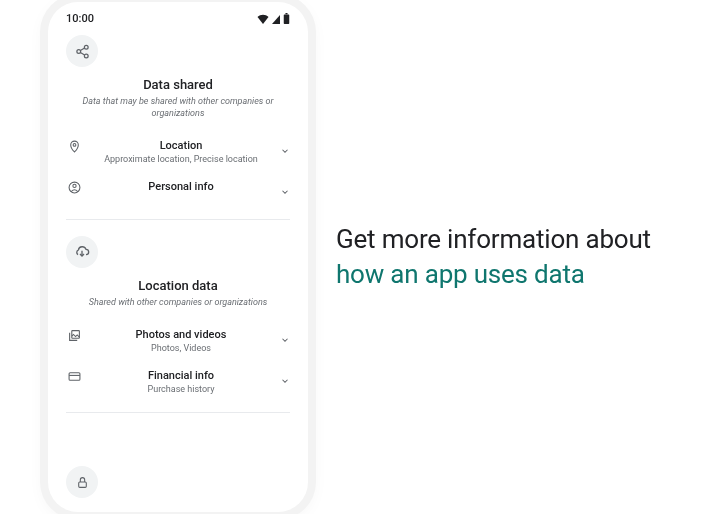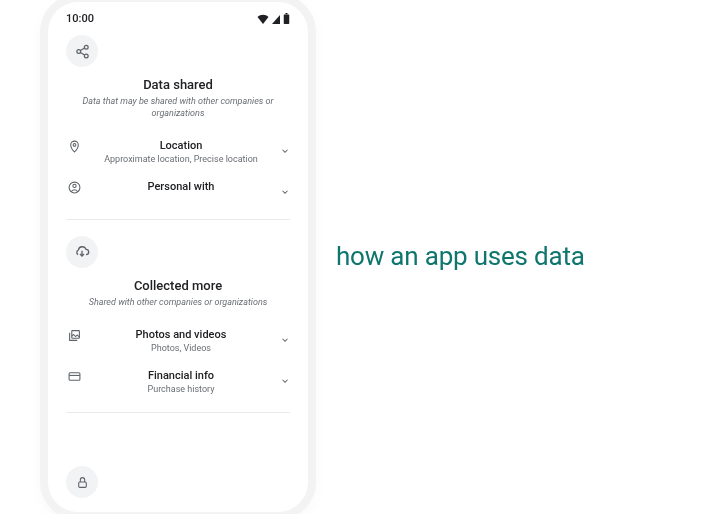--- a/index.html
+++ b/index.html
@@ -178,39 +178,39 @@
 
       <div class="row">
         <span class="row-icon">
           <svg width="13" height="13" viewBox="0 0 24 24" fill="none" stroke="#5f6368" stroke-width="2">
               <circle cx="12" cy="12" r="10"></circle>
               <circle cx="12" cy="9" r="3"></circle>
               <path d="M6 20c1-3 4-4 6-4s5 1 6 4"></path>
             </svg>
         </span>
         <span class="row-body">
-          <div class="row-title">Personal with</div>
+          <div class="row-title">Personal info</div>
         </span>
         <span class="row-chev">
           <svg width="10" height="10" viewBox="0 0 24 24" fill="none" stroke="#5f6368" stroke-width="2.5">
               <polyline points="6 9 12 15 18 9"></polyline>
             </svg>
         </span>
       </div>
 
       <hr class="divider">
 
       <div class="section-icon">
         <svg width="16" height="16" viewBox="0 0 24 24" fill="none" stroke="#5f6368" stroke-width="2">
           <path d="M18 16a4 4 0 000-8 6 6 0 00-11.5 1A4 4 0 006 16"></path>
             <line x1="12" y1="10" x2="12" y2="18"></line>
             <polyline points="9 15 12 18 15 15"></polyline>
         </svg>
       </div>
-      <div class="section-title">Collected more</div>
+      <div class="section-title">Location data</div>
       <div class="section-sub">Shared with other companies or organizations</div>
 
       <div class="row">
         <span class="row-icon">
           <svg width="13" height="13" viewBox="0 0 24 24" fill="none" stroke="#5f6368" stroke-width="2">
               <rect x="7" y="3" width="14" height="14" rx="1"></rect>
               <path d="M3 7v14h14"></path>
               <path d="M7 13l3-3 4 4 3-3 4 4"></path>
             </svg>
         </span>
@@ -252,16 +252,17 @@
         <svg width="13" height="13" viewBox="0 0 24 24" fill="none" stroke="#5f6368" stroke-width="2">
             <rect x="5" y="11" width="14" height="10" rx="2"></rect>
             <path d="M8 11V7a4 4 0 118 0v4"></path>
           </svg>
       </div>
     </div>
 
   </div>
 
   <div class="headline">
+    <div>Get more information about</div>
     <div class="blue">how an app uses data</div>
   </div>
 
 </div>
 
 </body></html>

